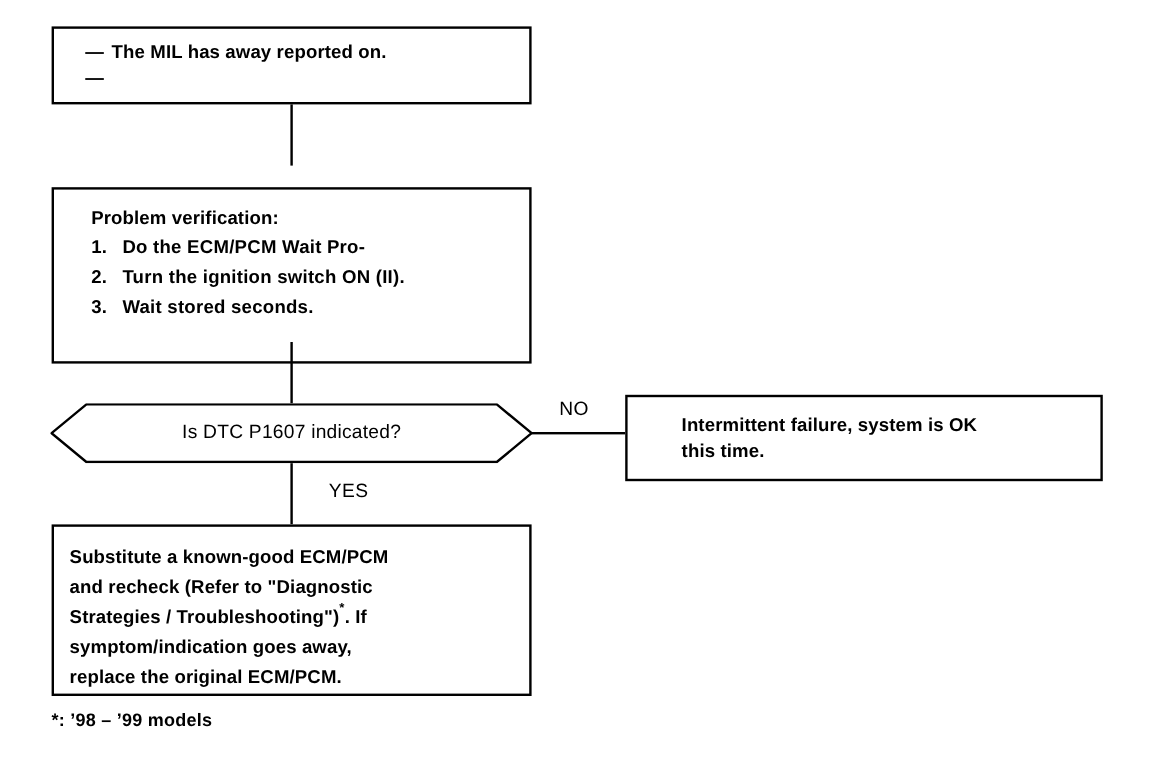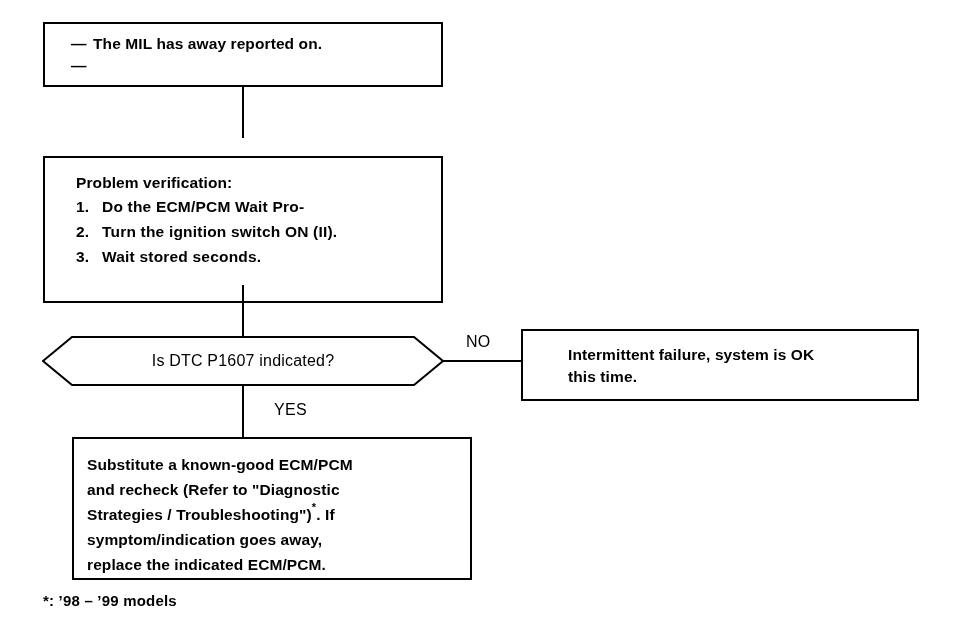--- a/index.html
+++ b/index.html
@@ -109,21 +109,21 @@
   #intermittent-inner {
     left: 12px; top: 0; width: 100%; height: 100%;
     padding: 13px 10px 0 33px;
     font-size: 15.5px;
     font-weight: bold;
     line-height: 22px;
     letter-spacing: 0.1px;
   }
 
   
-  #box-substitute { left: 43px; top: 437px; width: 400px; height: 143px; margin-left: 29px; }
+  #box-substitute { left: 43px; top: 437px; width: 400px; height: 143px; }
   #substitute-inner {
     left: 0; top: 0; width: 100%; height: 100%;
     padding: 13px 6px 0 13px;
     font-size: 15.5px;
     font-weight: bold;
     line-height: 25px;
     letter-spacing: 0.1px;
   }
   #substitute-inner .ln { white-space: nowrap; }
   #substitute-inner sup {
@@ -228,19 +228,19 @@
 
   <div class="conn-v" id="conn-decision-substitute"></div>
   <div class="branch-label" id="label-yes">YES</div>
 
   <div class="node-box" id="box-substitute">
     <div class="box-text" id="substitute-inner">
       <div class="ln">Substitute a  known-good ECM/PCM</div>
       <div class="ln">and recheck (Refer to "Diagnostic</div>
       <div class="ln"><span>Strategies / Troubleshooting")</span><sup>*</sup><span>. If</span></div>
       <div class="ln">symptom/indication goes  away,</div>
-      <div class="ln">replace the indicated ECM/PCM.</div>
+      <div class="ln">replace the original ECM/PCM.</div>
     </div>
   </div>
 
   <div id="footnote">*: ’98 – ’99 models</div>
 
 </div>
 
 </body></html>

